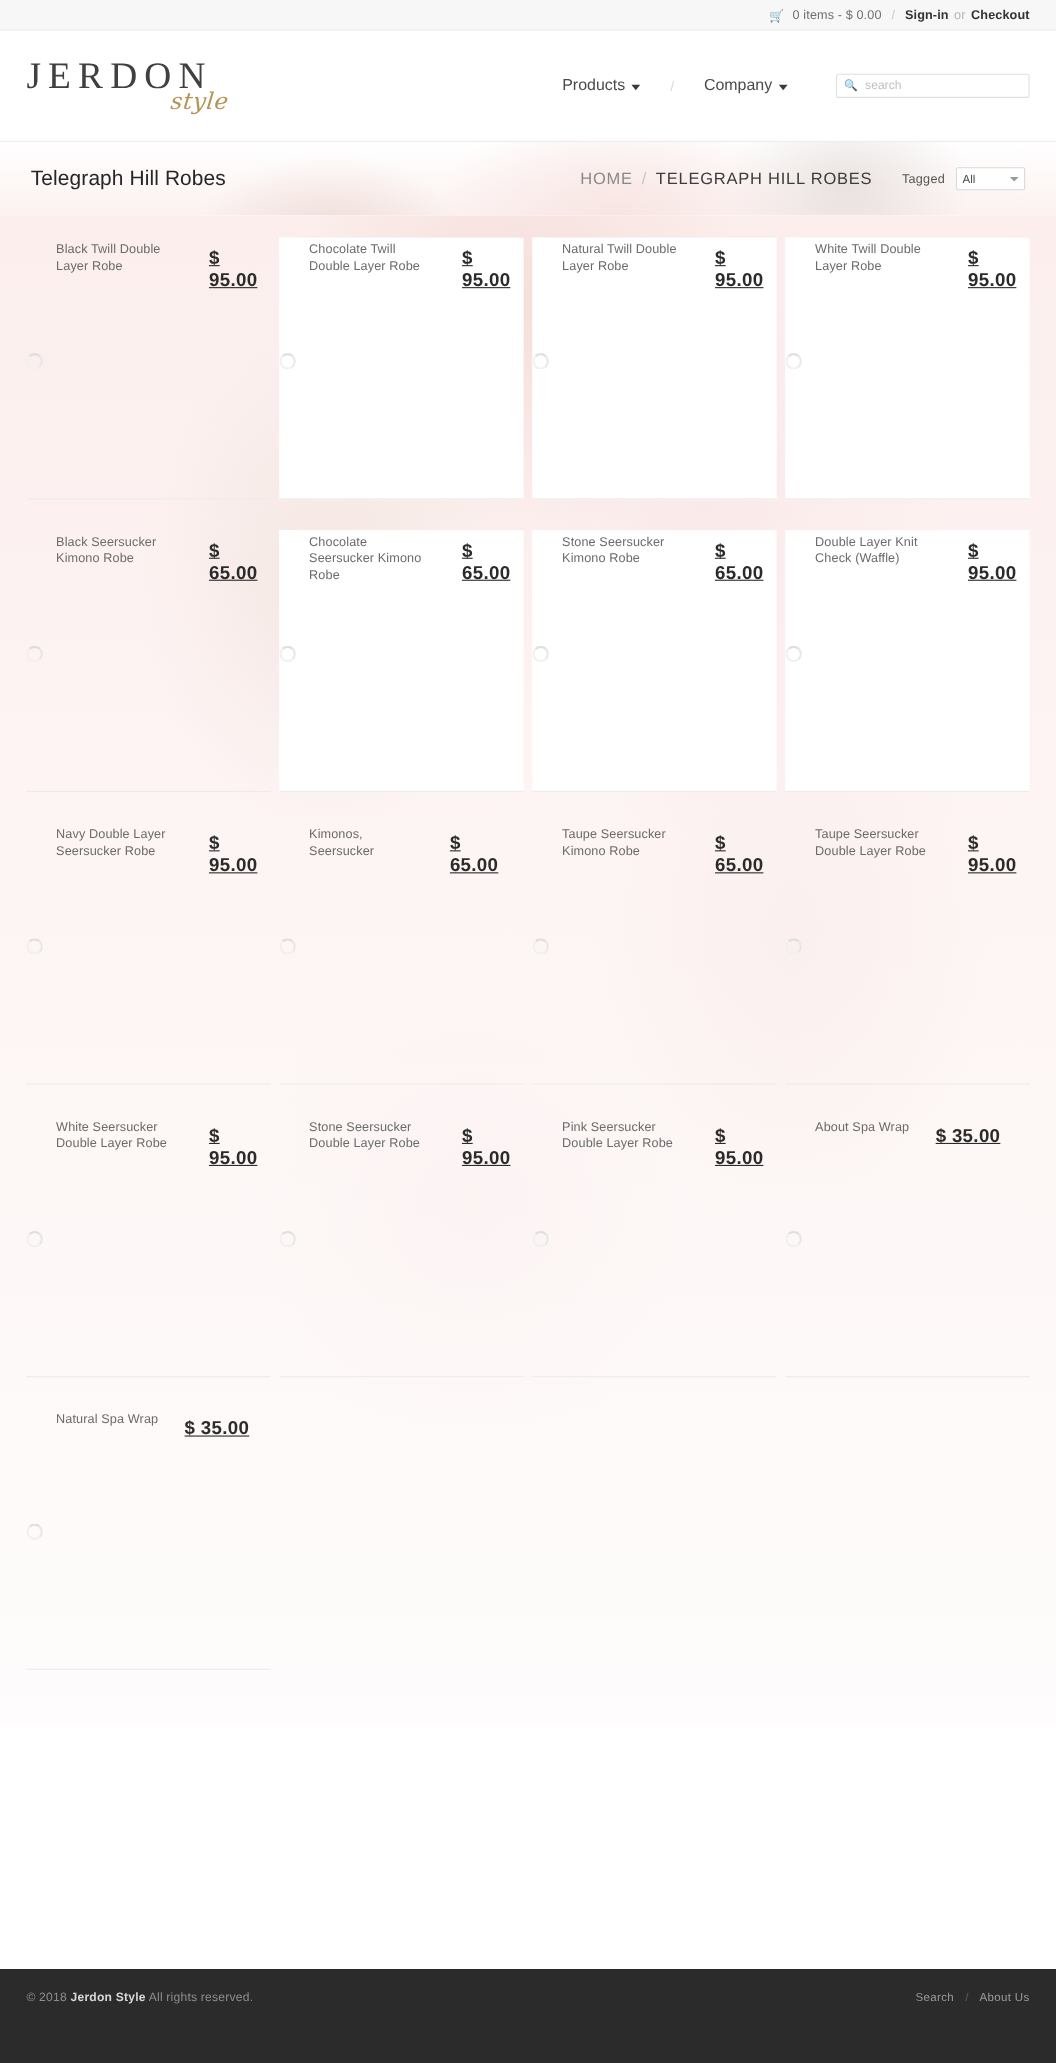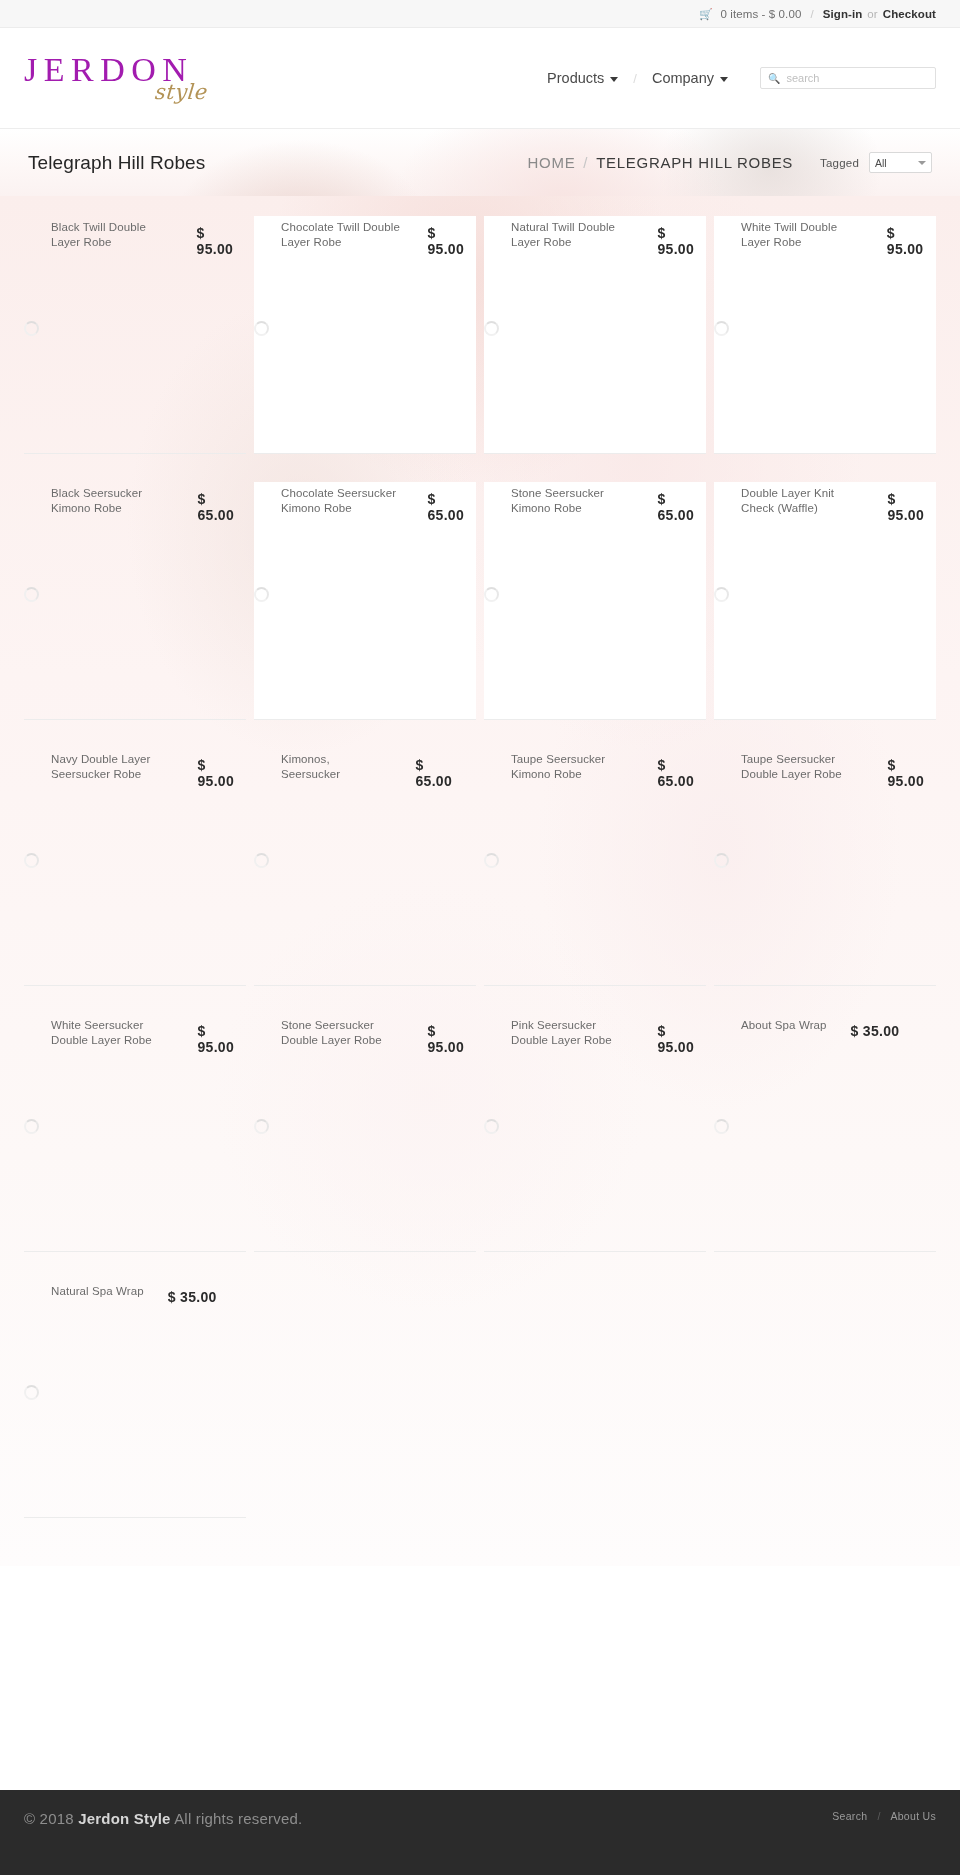--- a/index.html
+++ b/index.html
@@ -37,39 +37,39 @@
     display: flex;
     align-items: center;
     padding: 0 24px;
     position: relative;
   }
   .logo { width: 210px; user-select: none; }
   .logo-main {
     font-family: "Liberation Serif", serif;
     font-size: 34px;
     letter-spacing: 6.5px;
-    color: #a21caf;
+    color: #404040;
     line-height: 1;
   }
   .logo-sub {
     font-family: "DejaVu Serif", serif;
     font-style: italic;
     font-size: 21px;
     color: #b39356;
     text-align: right;
     margin-top: -7px;
     margin-right: 26px;
     letter-spacing: .5px;
     transform: skewX(-6deg);
   }
   .nav {
     margin-left: auto;
     display: flex;
     align-items: center;
-    gap: 0;
+    gap: 12px;
   }
   .nav-item {
     font-size: 14.5px;
     color: #4a4a4a;
     display: flex;
     align-items: center;
     gap: 6px;
     padding: 0 4px;
     cursor: pointer;
   }
@@ -221,45 +221,46 @@
   }
   .card-title {
     font-size: 11.5px;
     color: #6b6b6b;
     padding: 0 12px;
     margin-top: 4px;
     line-height: 1.3;
     letter-spacing: .1px;
   }
   .card-price {
-    font-size: 14px;
+    font-size: 17px;
     color: #2b2b2b;
     font-weight: bold;
     padding: 0 12px;
     margin-top: 9px;
     letter-spacing: .3px;
+    text-decoration: underline;
   }
   
   .card.bg-clear { background: transparent; }
   .card.bg-clear .card-media { background: transparent; }
 
   
   .footer {
     position: absolute;
     left: 0; right: 0; bottom: 0;
     height: 85px;
     background: #2b2b2b;
     padding: 20px 24px 0 24px;
   }
   .footer-row {
     display: flex;
     align-items: flex-start;
     justify-content: space-between;
   }
-  .copyright { font-size: 15px; color: #8e8e8e; letter-spacing: .2px; }
+  .copyright { font-size: 11px; color: #8e8e8e; letter-spacing: .2px; }
   .copyright b { color: #d6d6d6; }
   .footer-links { font-size: 10.5px; color: #9a9a9a; letter-spacing: .3px; }
   .footer-links .fsep { margin: 0 7px; color: #5d5d5d; }
   .we-accept {
     text-align: center;
     font-size: 8.5px;
     color: #6d6d6d;
     letter-spacing: 2.2px;
     margin-top: 20px;
   }

